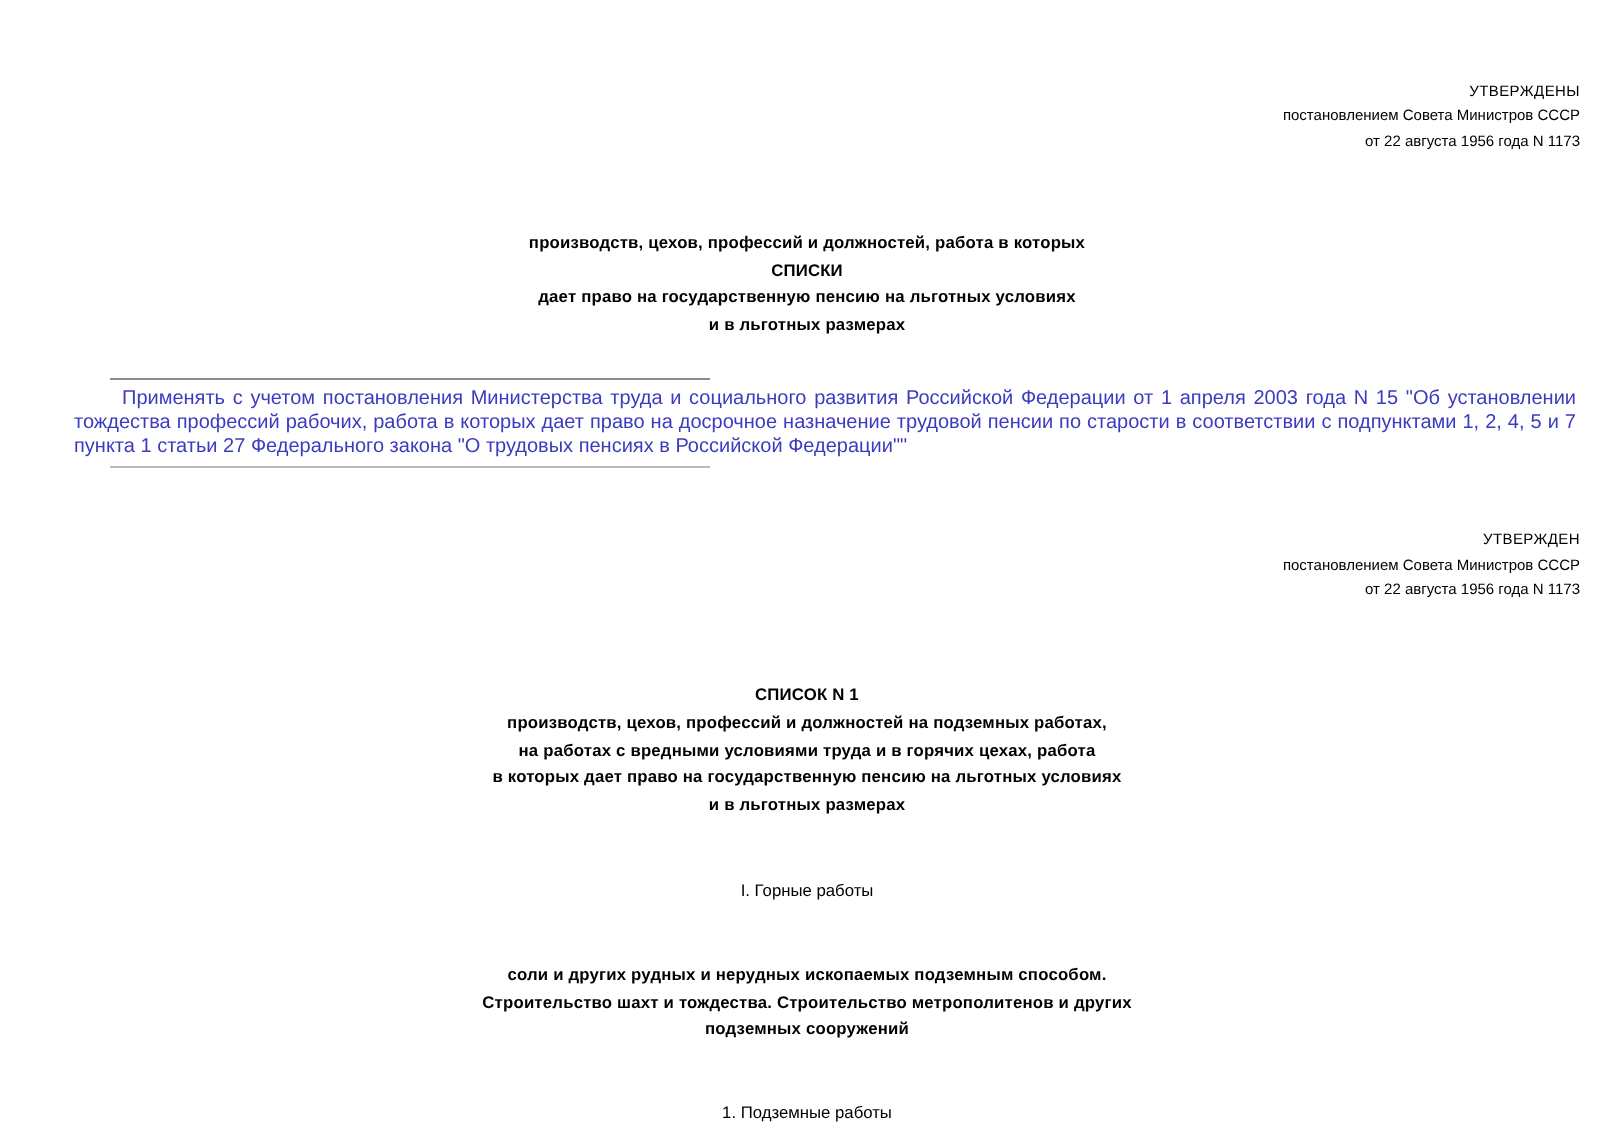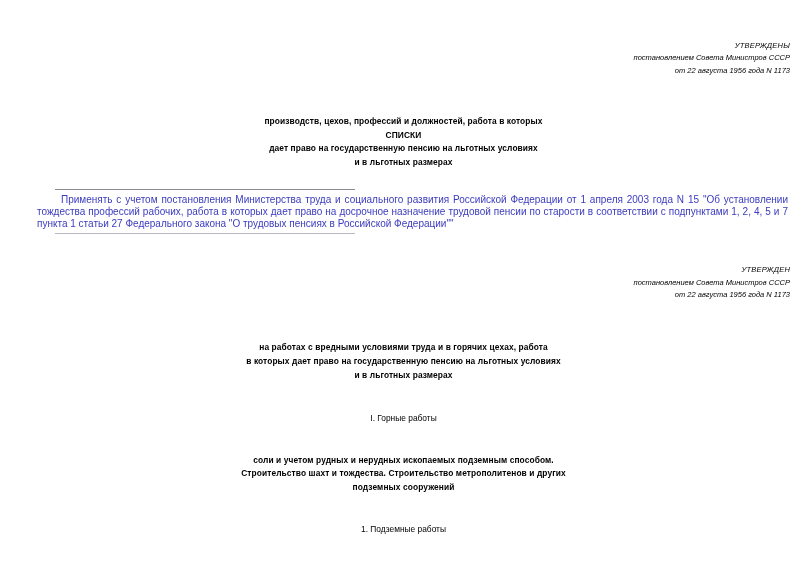--- a/index.html
+++ b/index.html
@@ -22,21 +22,20 @@
     box-sizing: border-box;
     padding: 0 17px;
   }
 
   
   .approval {
     text-align: right;
     font-size: 7.5px;
     line-height: 12.4px;
     color: #000;
-    font-style: italic;
   }
   .approval .ttl {
     letter-spacing: 0.2px;
   }
   .approval-1 { margin-top: 40px; }
   .approval-2 { margin-top: 0; }
 
   
   .doc-title {
     text-align: center;
@@ -117,33 +116,35 @@
 
   <div class="approval approval-2">
     <div class="ttl">УТВЕРЖДЕН</div>
     <div>постановлением Совета Министров СССР</div>
     <div>от 22 августа 1956 года N 1173</div>
   </div>
 
   <div class="sp-3"></div>
 
   <div class="doc-title">
+    <span class="head">СПИСОК N 1</span>
+    <span class="head">производств, цехов, профессий и должностей на подземных работах,</span>
     <span class="head">на работах с вредными условиями труда и в горячих цехах, работа</span>
     <span class="head">в которых дает право на государственную пенсию на льготных условиях</span>
     <span class="head">и в льготных размерах</span>
   </div>
 
   <div class="sp-4"></div>
 
   <div class="section-head">I. Горные работы</div>
 
   <div class="sp-5"></div>
 
   <div class="doc-title">
-    <span class="head">соли и учетом рудных и нерудных ископаемых подземным способом.</span>
+    <span class="head">соли и других рудных и нерудных ископаемых подземным способом.</span>
     <span class="head">Строительство шахт и тождества. Строительство метрополитенов и других</span>
     <span class="head">подземных сооружений</span>
   </div>
 
   <div class="sp-6"></div>
 
   <div class="section-head">1. Подземные работы</div>
 
   <div style="height:26px"></div>
 

